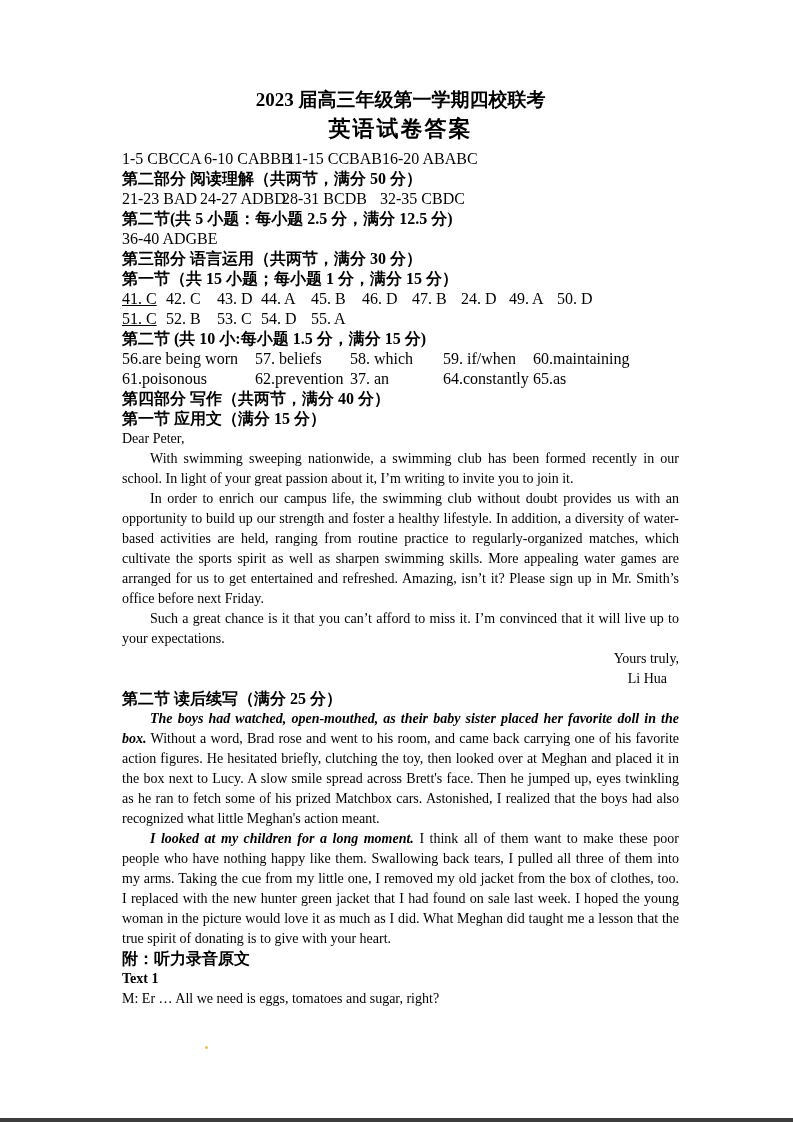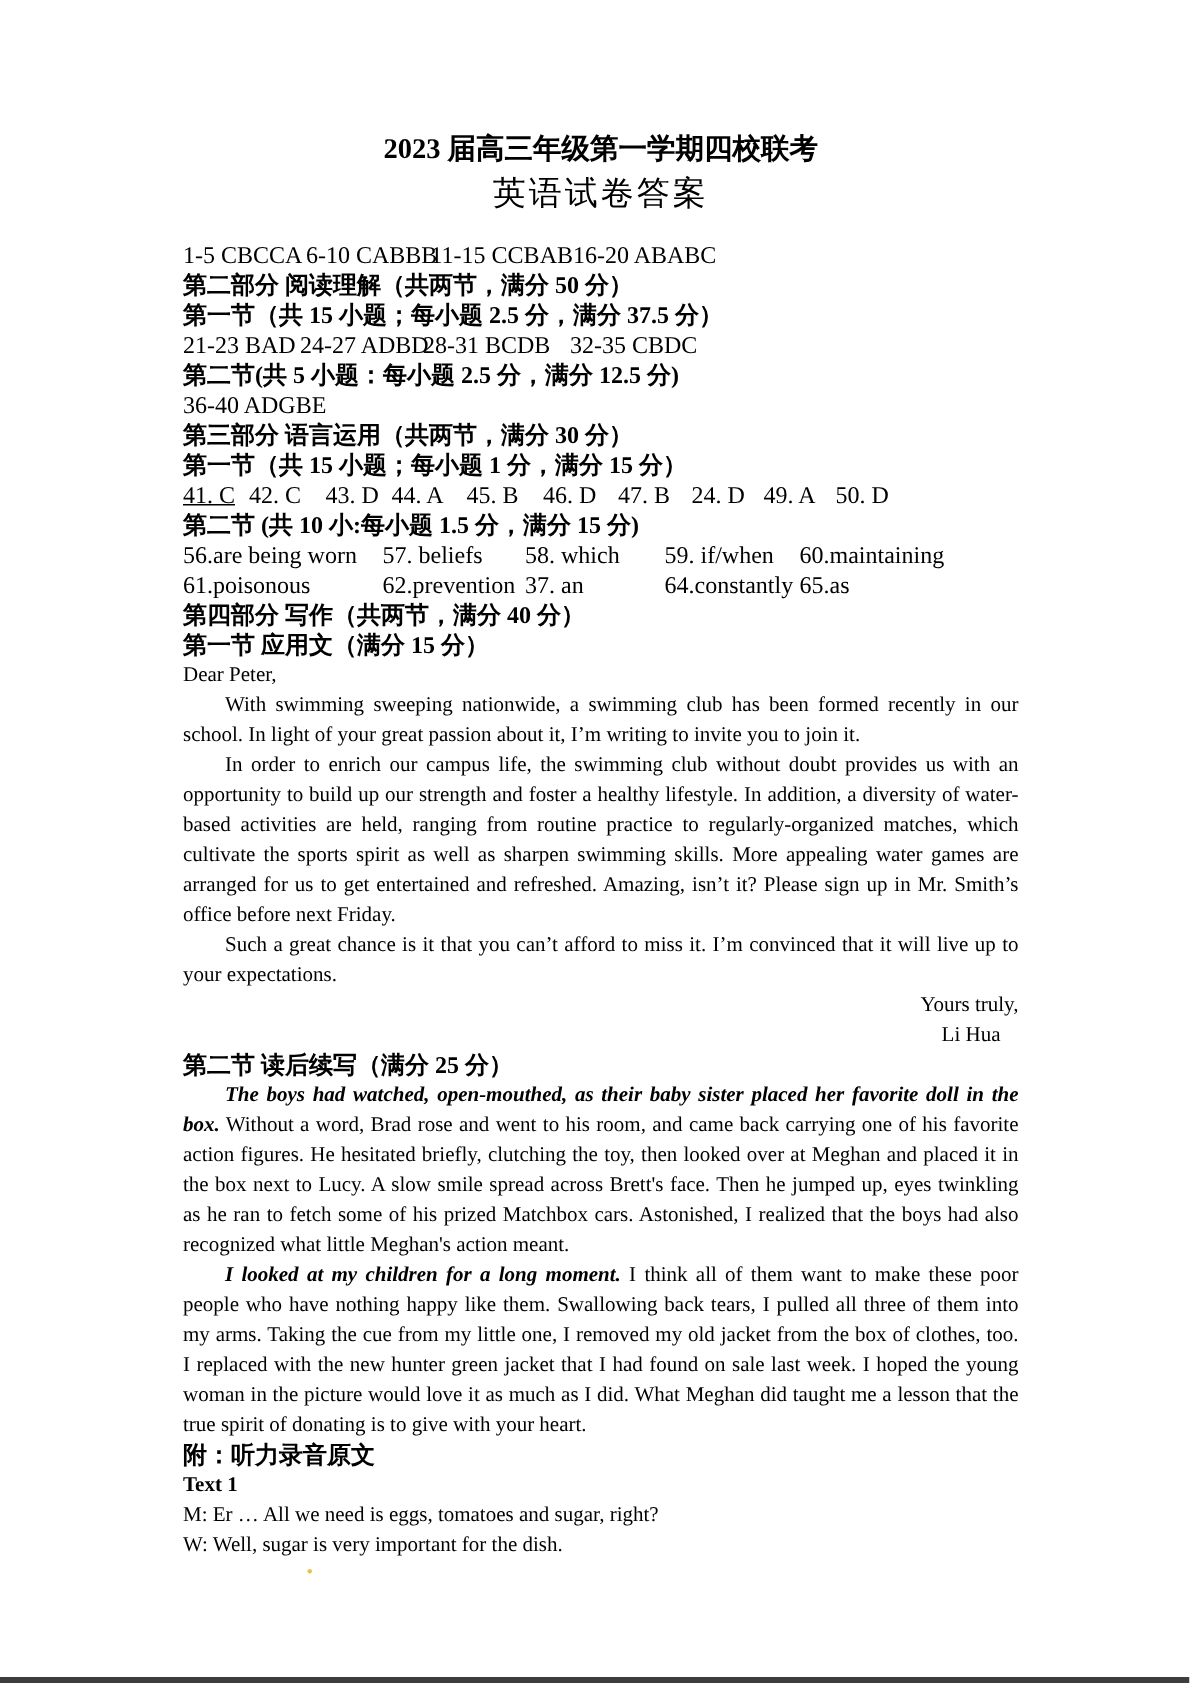--- a/index.html
+++ b/index.html
@@ -3,21 +3,21 @@
 <meta charset="utf-8">
 <style>
   html,body{margin:0;padding:0;}
   body{
     width:793px;height:1122px;background:#ffffff;color:#000;
     font-family:"Liberation Serif","DejaVu Serif",serif;
     overflow:hidden;position:relative;
   }
   .page{padding:88px 114px 0 122px;}
   .title1{font-size:19px;font-weight:bold;text-align:center;line-height:24px;margin-bottom:3px;}
-  .title2{font-size:22px;font-weight:normal;text-align:center;line-height:28px;letter-spacing:2px;margin-bottom:18px;}
+  .title2{font-size:22px;font-weight:bold;text-align:center;line-height:28px;letter-spacing:2px;margin-bottom:6px;}
   .h{font-size:16px;font-weight:bold;line-height:20px;white-space:nowrap;}
   .ansline{font-size:16px;line-height:20px;display:flex;white-space:nowrap;}
   .ansline span{display:inline-block;}
   
   .row-listening span:nth-child(1){width:82px;}
   .row-listening span:nth-child(2){width:83px;}
   .row-listening span:nth-child(3){width:95px;}
   .row-reading span:nth-child(1){width:78px;}
   .row-reading span:nth-child(2){width:82px;}
   .row-reading span:nth-child(3){width:98px;font-family:Liberation Serif, serif;}
@@ -52,21 +52,20 @@
   <div class="title2">英语试卷答案</div>
 
   <div class="ansline row-listening">
     <span>1-5 CBCCA</span>
     <span>6-10 CABBB</span>
     <span>11-15 CCBAB</span>
     <span>16-20 ABABC</span>
   </div>
 
   <div class="h">第二部分 阅读理解（共两节，满分 50 分）</div>
-  <div class="h">第一节（共 15 小题；每小题 2.5 分，满分 37.5 分）</div>
   <div class="ansline row-reading">
     <span>21-23 BAD</span>
     <span>24-27 ADBD</span>
     <span>28-31 BCDB</span>
     <span>32-35 CBDC</span>
   </div>
   <div class="h">第二节(共 5 小题：每小题 2.5 分，满分 12.5 分)</div>
   <div class="ansline">
     <span>36-40 ADGBE</span>
   </div>
@@ -77,20 +76,27 @@
     <span>41. C</span>
     <span>42. C</span>
     <span>43. D</span>
     <span>44. A</span>
     <span>45. B</span>
     <span>46. D</span>
     <span>47. B</span>
     <span>24. D</span>
     <span>49. A</span>
     <span>50. D</span>
+  </div>
+  <div class="ansline row-cloze">
+    <span>51. C</span>
+    <span>52. B</span>
+    <span>53. C</span>
+    <span>54. D</span>
+    <span>55. A</span>
   </div>
   <div class="h">第二节 (共 10 小:每小题 1.5 分，满分 15 分)</div>
   <div class="ansline row-grammar">
     <span>56.are being worn</span>
     <span>57. beliefs</span>
     <span>58. which</span>
     <span>59. if/when</span>
     <span>60.maintaining</span>
   </div>
   <div class="ansline row-grammar">
@@ -111,18 +117,17 @@
   <p class="closing">Yours truly,</p>
   <p class="signature">Li Hua</p>
 
   <div class="h">第二节 读后续写（满分 25 分）</div>
   <p class="para"><span class="lead">The boys had watched, open-mouthed, as their baby sister placed her favorite doll in the box.</span> <span>Without a word, Brad rose and went to his room, and came back carrying one of his favorite action figures. He hesitated briefly, clutching the toy, then looked over at Meghan and placed it in the box next to Lucy. A slow smile spread across Brett's face. Then he jumped up, eyes twinkling as he ran to fetch some of his prized Matchbox cars. Astonished, I realized that the boys had also recognized what little Meghan's action meant.</span></p>
   <p class="para"><span class="lead">I looked at my children for a long moment.</span> <span>I think all of them want to make these poor people who have nothing happy like them. Swallowing back tears, I pulled all three of them into my arms. Taking the cue from my little one, I removed my old jacket from the box of clothes, too. I replaced with the new hunter green jacket that I had found on sale last week. I hoped the young woman in the picture would love it as much as I did. What Meghan did taught me a lesson that the true spirit of donating is to give with your heart.</span></p>
 
   <div class="h">附：听力录音原文</div>
   <p class="bold14">Text 1</p>
   <p class="plain">M: Er … All we need is eggs, tomatoes and sugar, right?</p>
-  <p class="plain">W: Well, sugar is very important for the dish.</p>
 
 </div>
 
 <div class="artifact-dot"></div>
 <div class="page-bottom-edge"></div>
 
 </body></html>

